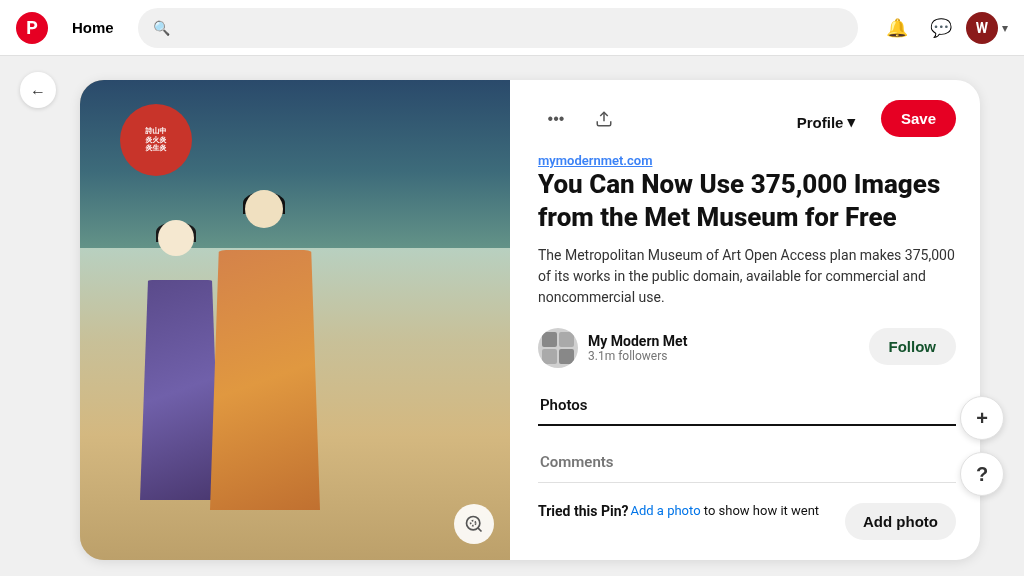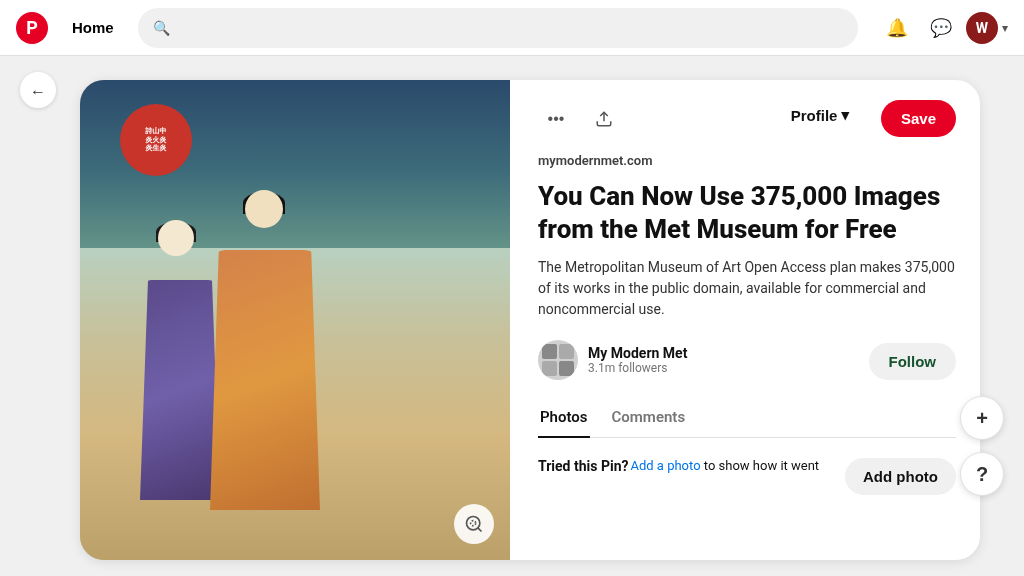--- a/index.html
+++ b/index.html
@@ -275,22 +275,22 @@
       border-radius: 50%;
       border: none;
       background: none;
       cursor: pointer;
       display: flex; align-items: center; justify-content: center;
       font-size: 16px;
       color: #555;
     }
     .detail-top-right {
       display: flex;
-      align-items: flex-start;
-      gap: 22px;
+      align-items: flex-end;
+      gap: 16px;
     }
     .profile-dropdown-btn {
       display: flex;
       align-items: center;
       gap: 4px;
       background: none;
       border: none;
       cursor: pointer;
       font-size: 15px;
       font-weight: 600;
@@ -304,25 +304,25 @@
       border: none;
       border-radius: 24px;
       padding: 10px 20px;
       font-size: 15px;
       font-weight: 700;
       cursor: pointer;
     }
 
     
     .source-link {
-      color: #404040;
+      color: #3b82f6;
       font-size: 13px;
       font-weight: 600;
-      cursor: pointer;
-      margin-bottom: 12px;
+      text-decoration: underline;
+      cursor: pointer;
     }
 
     
     .pin-title {
       font-size: 26px;
       font-weight: 800;
       color: #111;
       line-height: 1.25;
       margin-bottom: 12px;
     }
@@ -331,21 +331,21 @@
     .pin-description {
       font-size: 14px;
       color: #333;
       line-height: 1.5;
       margin-bottom: 20px;
     }
 
     
     .author-row {
       display: flex;
-      align-items: flex-end;
+      align-items: flex-start;
       justify-content: space-between;
       margin-bottom: 20px;
     }
     .author-info {
       display: flex;
       align-items: center;
       gap: 10px;
     }
     .author-avatar {
       width: 40px; height: 40px;
@@ -386,20 +386,21 @@
       color: #14532d;
       cursor: pointer;
     }
 
     
     .tabs-row {
       display: flex;
       gap: 20px;
       border-bottom: 1px solid #e0e0e0;
       margin-bottom: 16px;
+      flex-direction: column;
     }
     .tab-item {
       padding: 8px 2px 10px;
       font-size: 15px;
       font-weight: 600;
       color: #767676;
       cursor: pointer;
       border-bottom: 2px solid transparent;
       margin-bottom: -1px;
     }

